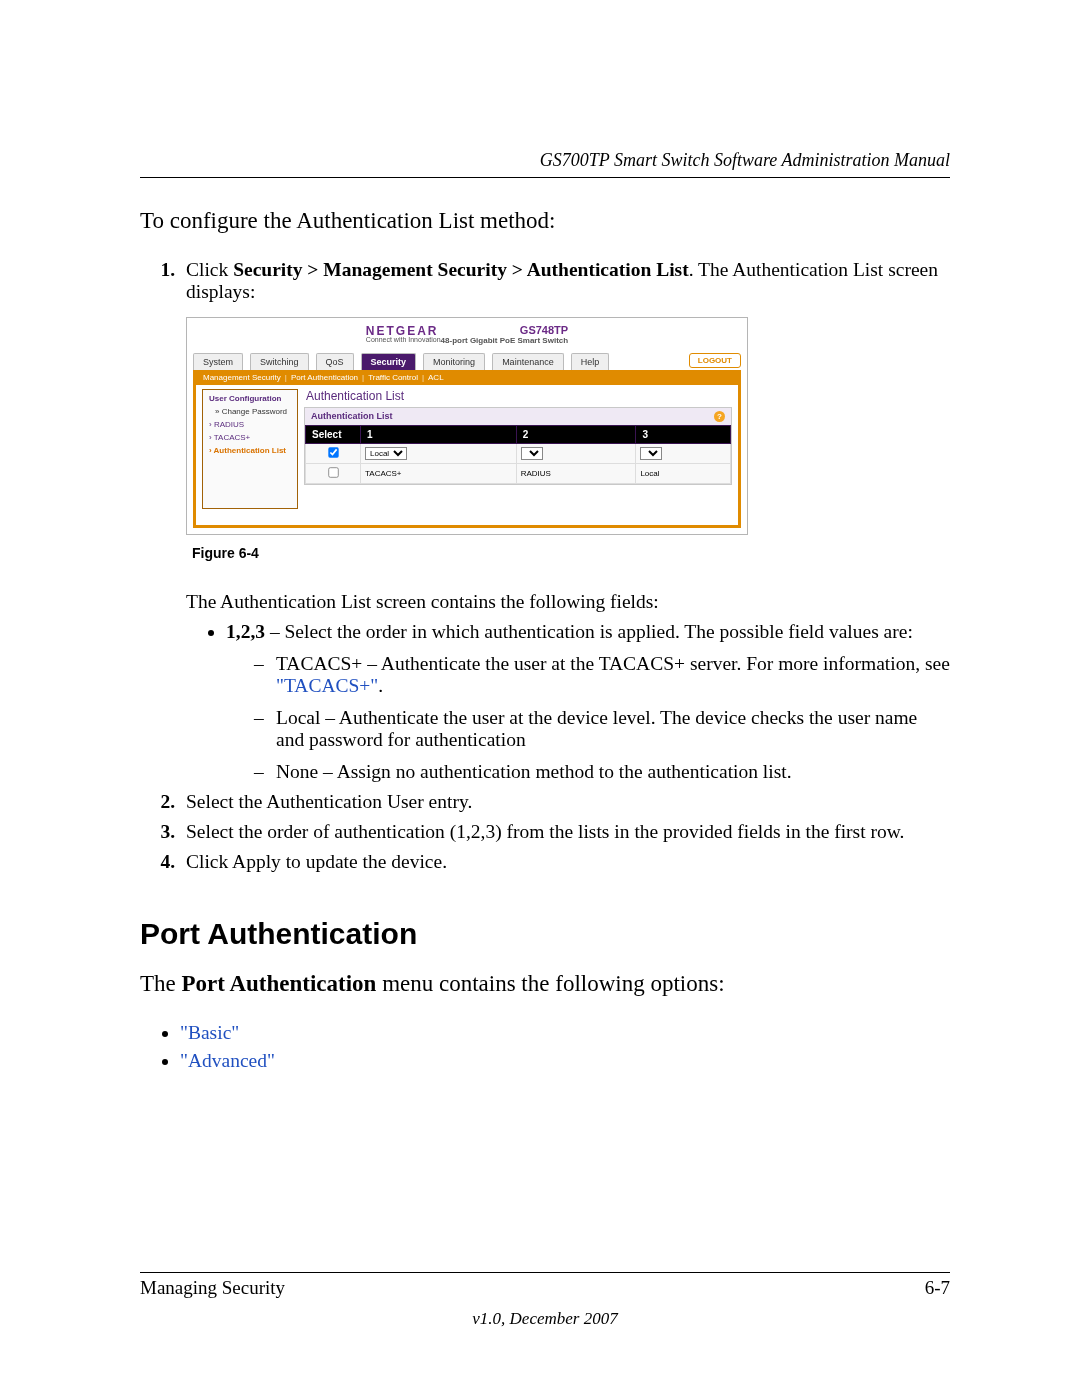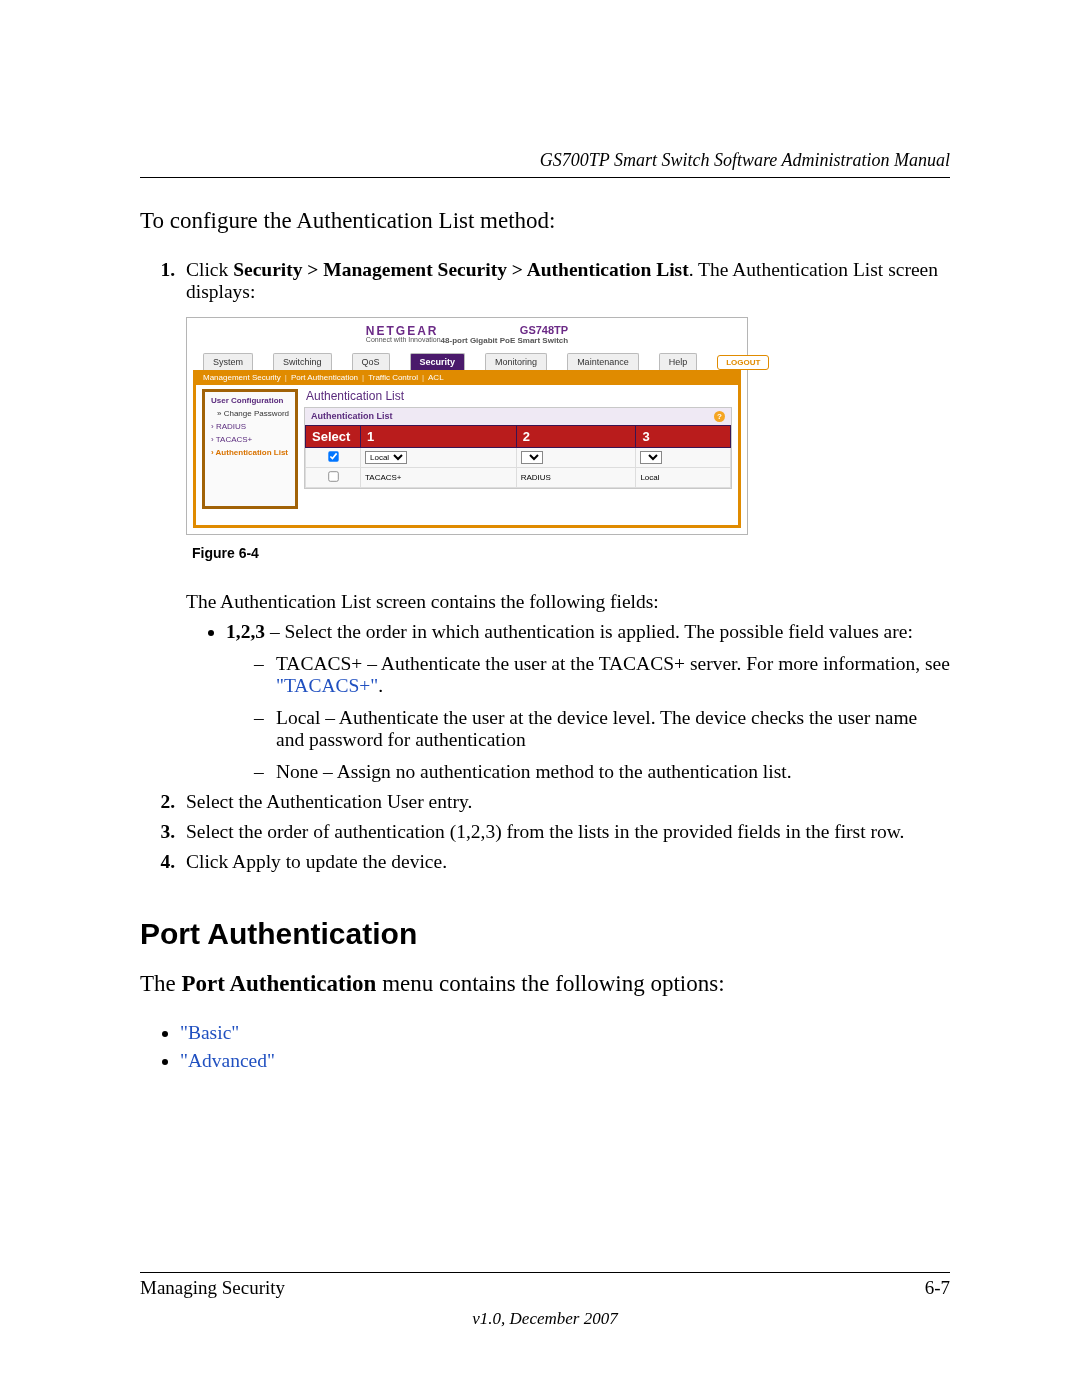--- a/index.html
+++ b/index.html
@@ -120,23 +120,23 @@
     color: #6b2a86;
     font-weight: bold;
     letter-spacing: 2px;
     font-size: 12px;
   }
   .ss-logo-sub { font-size: 7px; color: #555; letter-spacing: 0; margin-top: -2px;}
   .ss-model { text-align: right; color: #6b2a86; font-weight: bold; font-size: 11px;}
   .ss-model-sub { color: #555; font-size: 8px; font-weight: bold;}
   .ss-tabs {
     display: flex;
-    margin: 6px 6px 0 16px;
-    gap: 20px;
-    align-items: flex-end;
+    margin: 6px 6px 0 6px;
+    gap: 7px;
+    align-items: flex-start;
   }
   .ss-tab {
     background: #efefef;
     border: 1px solid #bbb;
     border-bottom: none;
     padding: 3px 9px;
     font-size: 9px;
     color: #333;
     border-radius: 2px 2px 0 0;
   }
@@ -165,21 +165,21 @@
     display: flex;
     padding: 4px 6px 16px 6px;
     gap: 6px;
     border: 3px solid #e08b00;
     border-top: none;
     margin: 0 6px 6px 6px;
     min-height: 120px;
   }
   .ss-sidebar {
     width: 96px;
-    border: 3px solid #a16207;
+    border: 1px solid #a16207;
     background: #fafafa;
     font-size: 8px;
     box-sizing: border-box;
     padding: 2px 0;
   }
   .ss-sidebar .ss-side-item {
     padding: 2px 6px;
     color: #5a2b7d;
     white-space: nowrap;
   }
@@ -205,23 +205,23 @@
     border-radius: 50%;
     background: #f5a623;
     color: #fff;
     font-size: 8px;
     display: inline-flex;
     align-items: center;
     justify-content: center;
   }
   .ss-table { width: 100%; border-collapse: collapse; }
   .ss-table th {
-    background: #b91c1c;
+    background: #000000;
     color: #fff;
-    font-size: 13px;
+    font-size: 10px;
     font-weight: bold;
     text-align: left;
     padding: 3px 6px;
     border: 1px solid #3a1452;
   }
   .ss-table td {
     font-size: 8px;
     padding: 2px 4px;
     border: 1px solid #ddd;
     background: #f8f8f8;

